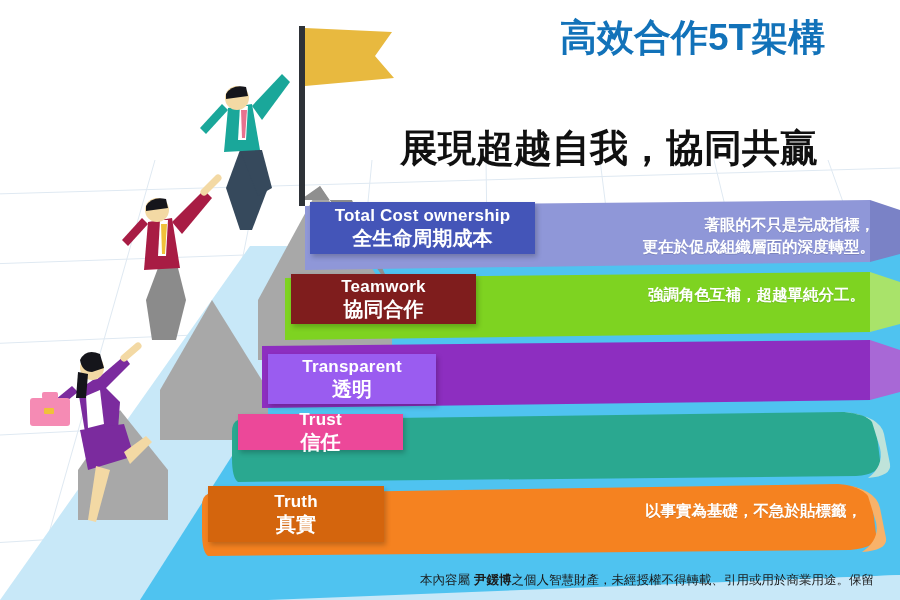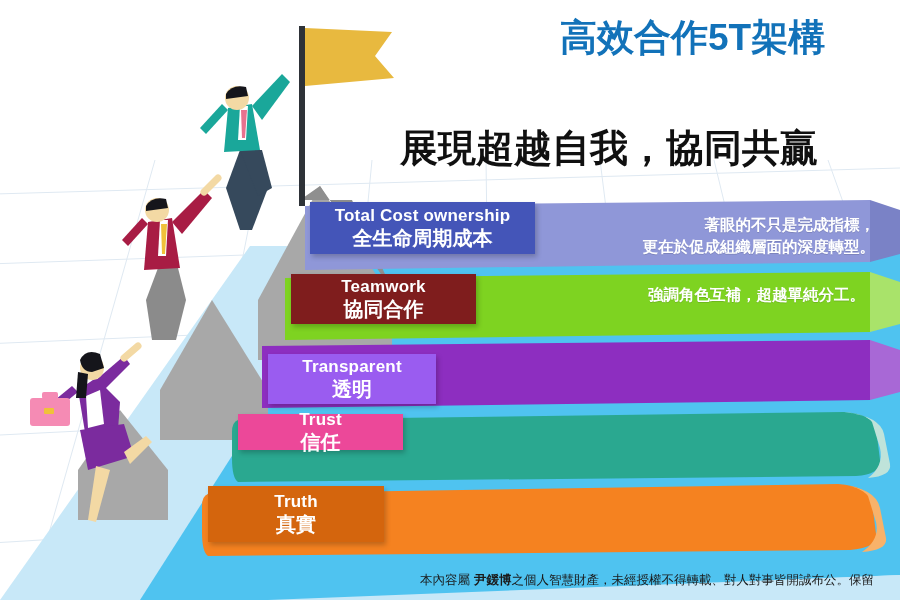--- a/index.html
+++ b/index.html
@@ -209,24 +209,25 @@
   </div>
 
   <div class="row" style="left:202px;top:484px;">
     <div class="ribbon">
       <svg width="692" height="74" viewBox="0 0 692 74">
         <path d="M6,10 L636,0 Q666,2 670,18 L674,50 Q676,64 648,66 L6,72 Q0,68 0,48 L0,22 Q0,12 6,10 Z" fill="#f58220"></path>
         <path d="M636,0 Q674,4 678,24 L684,54 Q686,66 660,68 Q678,56 674,38 L666,12 Q658,2 636,0 Z" fill="#f8b26a"></path>
       </svg>
     </div>
     <div class="desc" style="left:205px;top:16px;width:455px;">
+      <div>以事實為基礎，不急於貼標籤，</div>
     </div>
     <div class="tab" style="left:6px;top:2px;width:176px;height:56px;background:#d4650d;">
       <span class="en">Truth</span>
       <span class="zh">真實</span>
     </div>
   </div>
 
   <div class="footer">
-    <span>本內容屬 </span><b>尹鍰博</b><span>之個人智慧財產，未經授權不得轉載、對人對事皆開誠布公。保留</span>
+    <span>本內容屬 </span><b>尹鍰博</b><span>之個人智慧財產，未經授權不得轉載、引用或用於商業用途。保留</span>
   </div>
 
 </div>
 
 </body></html>

